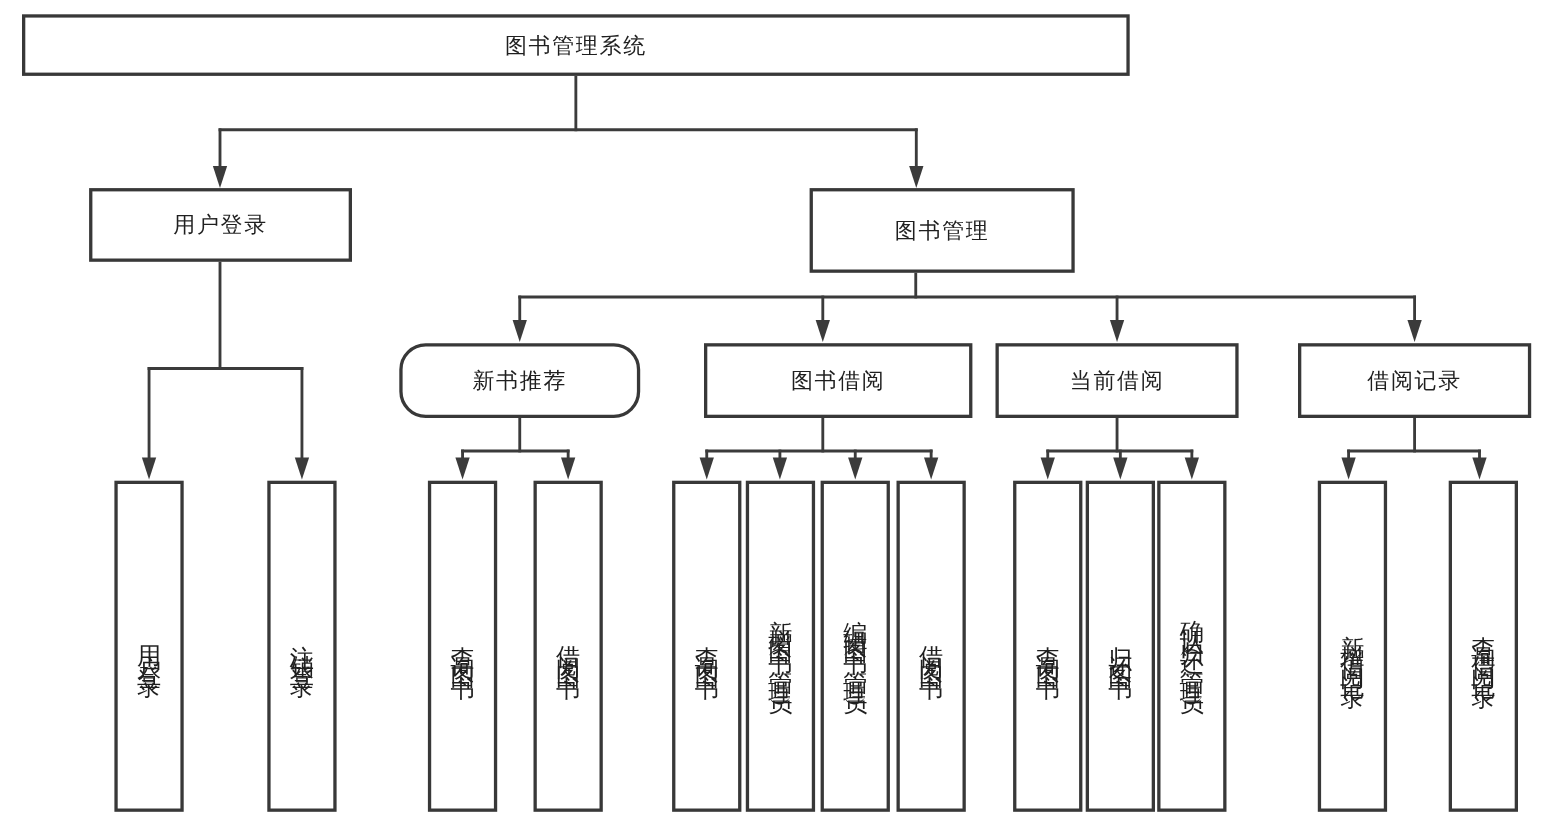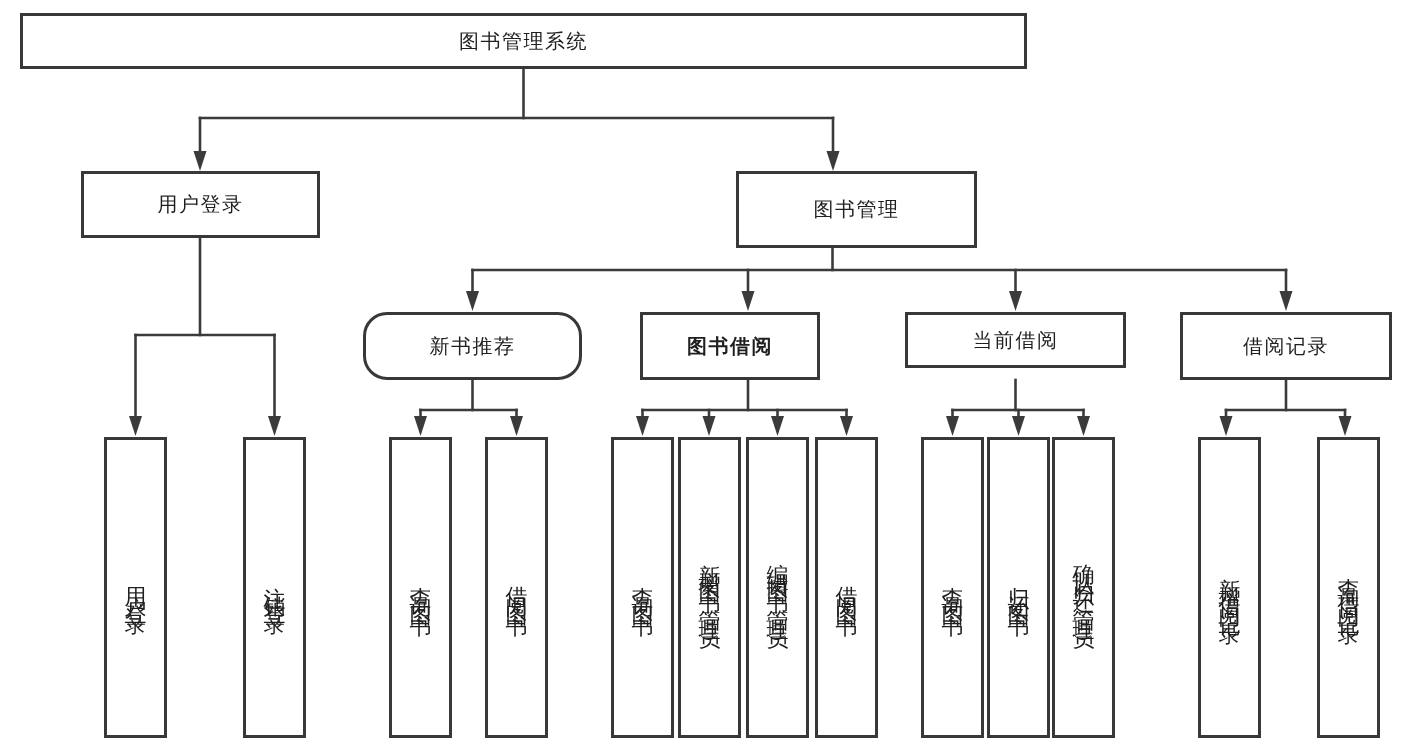--- a/index.html
+++ b/index.html
@@ -120,24 +120,24 @@
   <div class="node hnode" style="left:81px; top:171px; width:239px; height:67px;">
     <span>用户登录</span>
   </div>
   <div class="node hnode" style="left:712px; top:171px; width:241px; height:77px;margin-left:24px;">
     <span>图书管理</span>
   </div>
 
   <div class="node hnode" style="left:363px; top:312px; width:219px; height:68px;border-radius:24px;">
     <span>新书推荐</span>
   </div>
-  <div class="node hnode" style="left:640px; top:312px; width:180px; height:68px;font-weight:bold;">
+  <div class="node hnode" style="left:640px; top:312px; width:244px; height:68px;">
     <span>图书借阅</span>
   </div>
-  <div class="node hnode" style="left:905px; top:312px; width:221px; height:56px;">
+  <div class="node hnode" style="left:905px; top:312px; width:221px; height:68px;">
     <span>当前借阅</span>
   </div>
   <div class="node hnode" style="left:1180px; top:312px; width:212px; height:68px;">
     <span>借阅记录</span>
   </div>
 
   <div class="node vnode" style="left:104px; top:437px; width:63px; height:301px;">
     <span>用户登录</span>
   </div>
   <div class="node vnode" style="left:243px; top:437px; width:63px; height:301px;">

